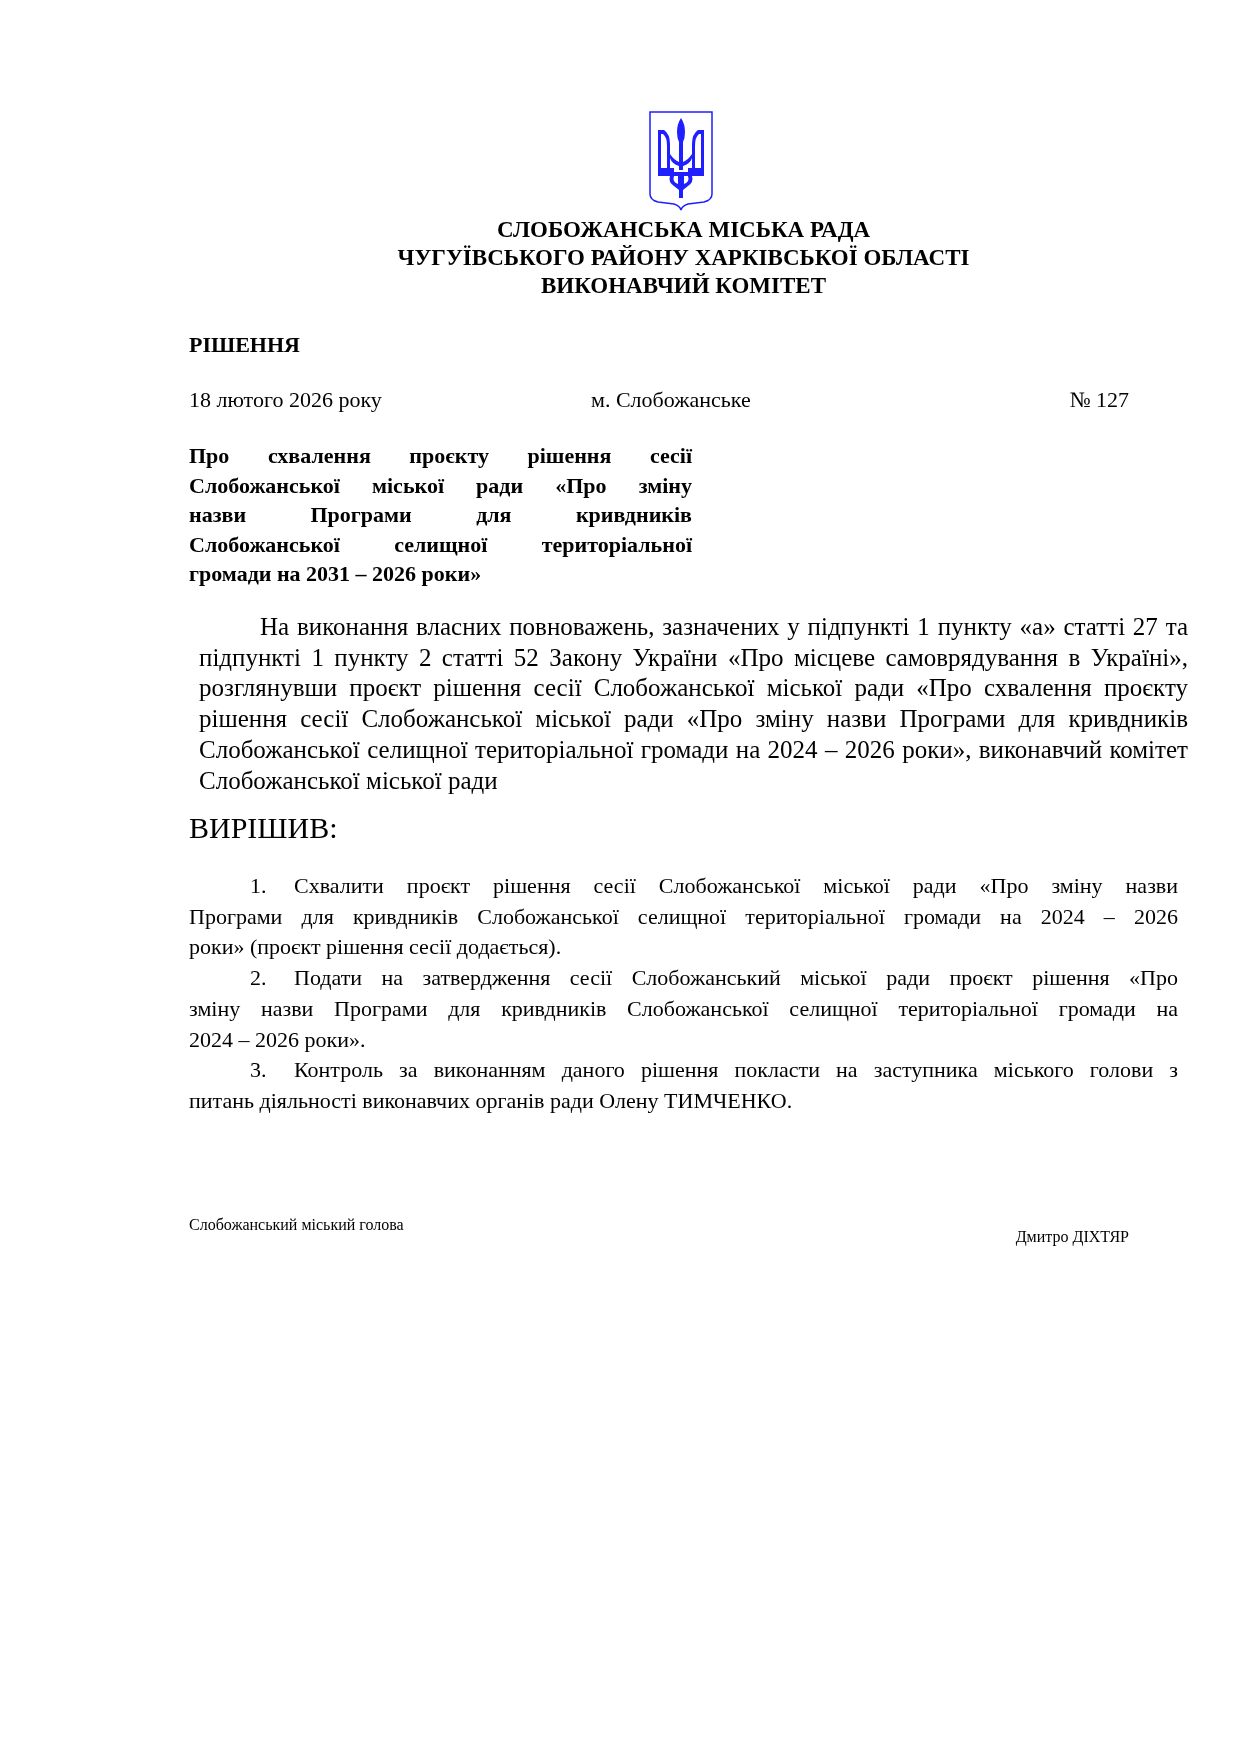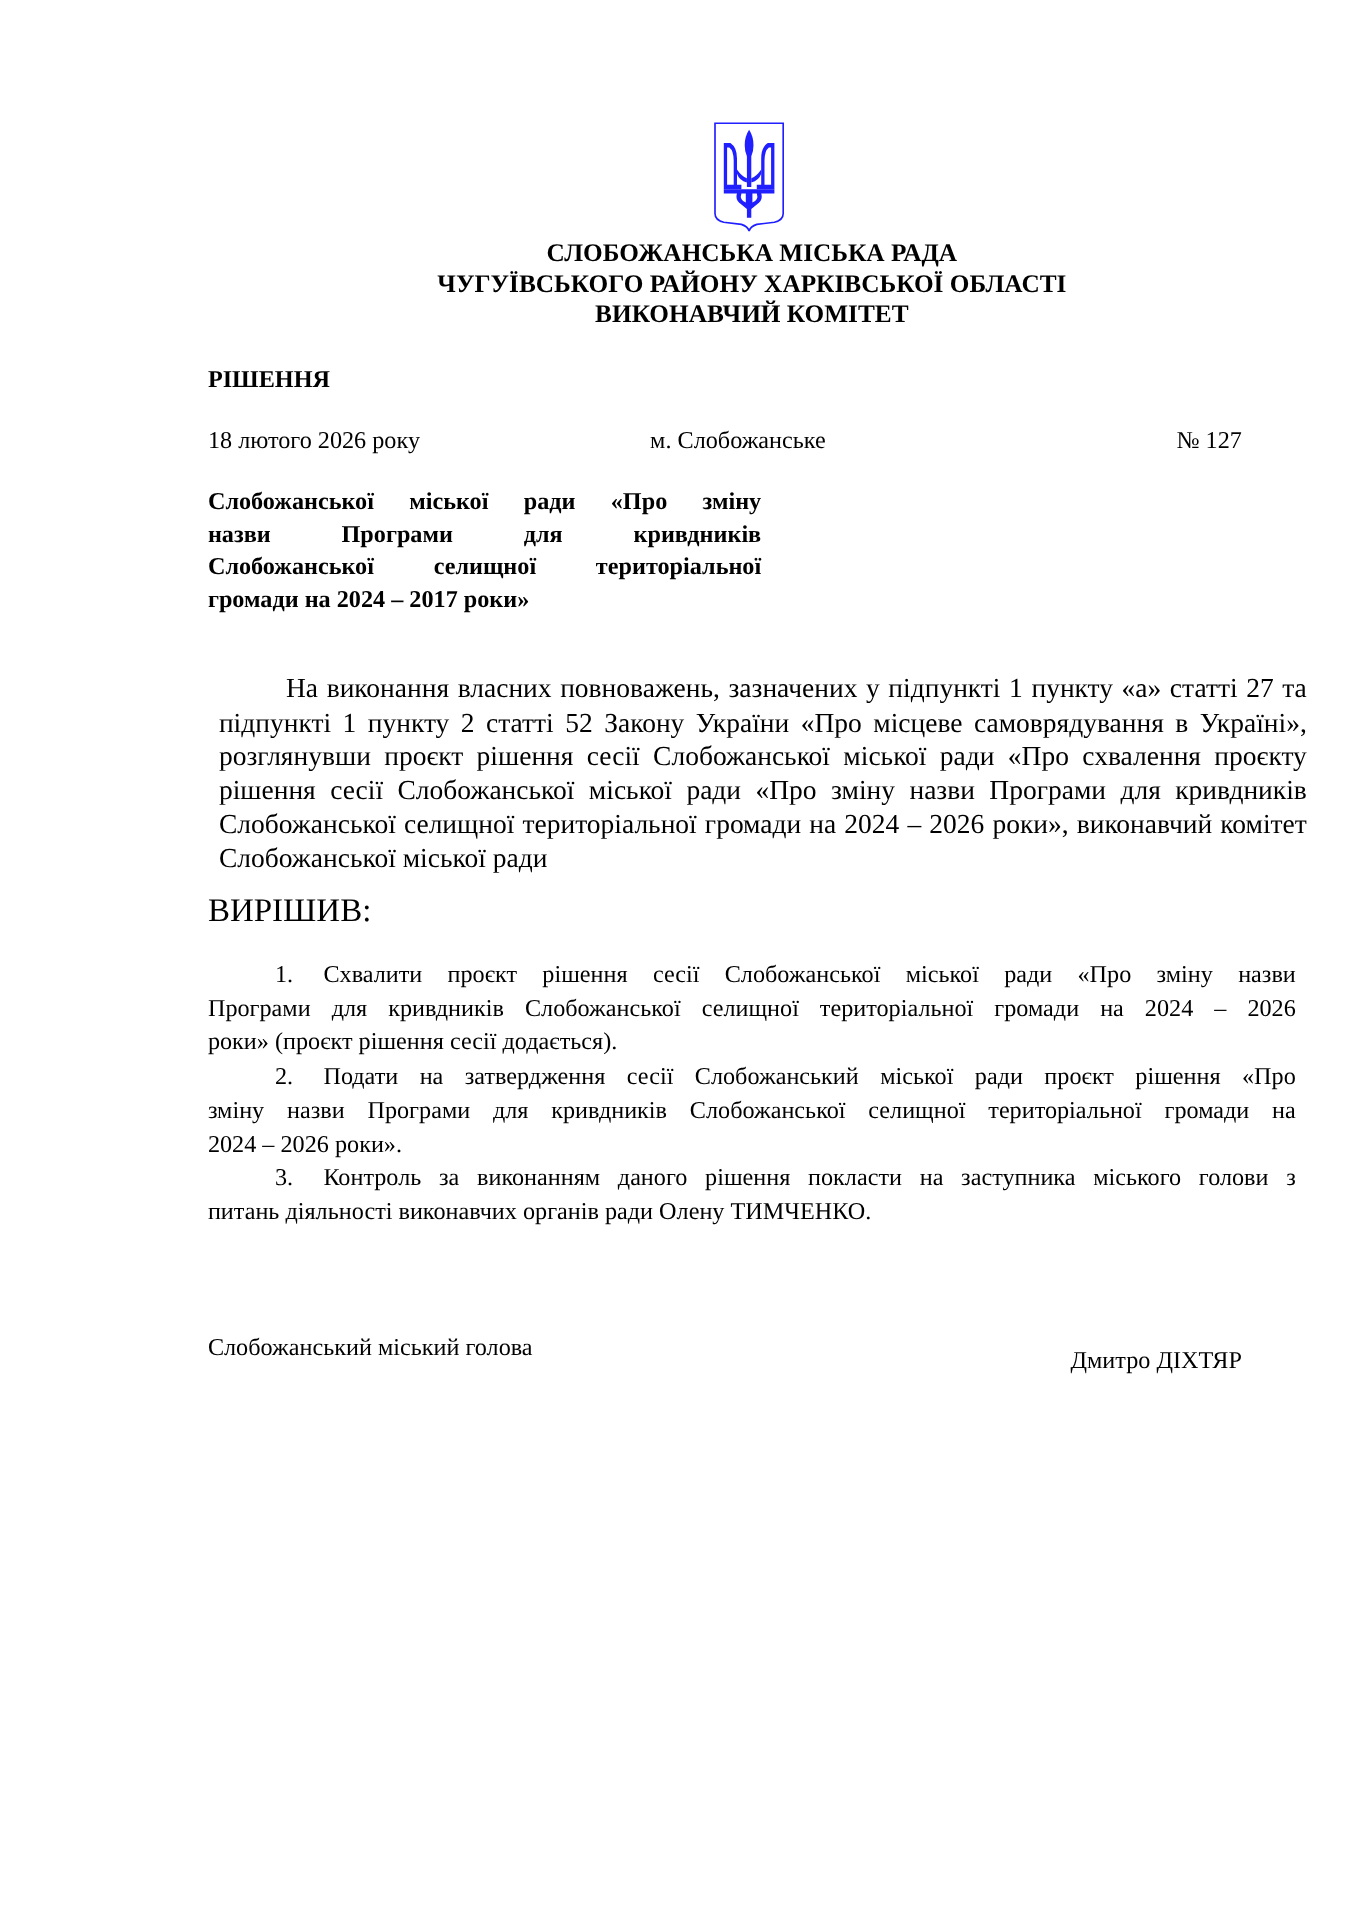--- a/index.html
+++ b/index.html
@@ -118,21 +118,21 @@
   }
   .item-num {
     display: inline-block;
     width: 44px;
   }
   .signature {
     position: absolute;
     left: 177px;
     width: 940px;
     top: 1211px;
-    font-size: 22px;
+    font-size: 16px;
     line-height: 28px;
     height: 28px;
   }
   .signature .position { position: absolute; left: 0; white-space: nowrap; }
   .signature .name { position: absolute; right: 0; white-space: nowrap; margin-top: 12px; }
 </style>
 </head>
 <body>
 
 <div class="page">
@@ -164,24 +164,25 @@
 
   <div class="decision-word">РІШЕННЯ</div>
 
   <div class="date-row">
     <span class="date">18 лютого 2026 року</span>
     <span class="city">м. Слобожанське</span>
     <span class="number">№ 127</span>
   </div>
 
   <div class="title-block">
+    <span class="ln">Про схвалення проєкту рішення сесії</span>
     <span class="ln">Слобожанської міської ради «Про зміну</span>
     <span class="ln">назви Програми для кривдників</span>
     <span class="ln">Слобожанської селищної територіальної</span>
-    <span class="ln last">громади на 2024 – 2017 роки»</span>
+    <span class="ln last">громади на 2031 – 2026 роки»</span>
   </div>
 
   <div class="body-para">
     <span class="ln indent">На виконання власних повноважень, зазначених у підпункті 1 пункту «а» статті 27 та</span>
     <span class="ln">підпункті 1 пункту 2 статті 52 Закону України «Про місцеве самоврядування в Україні»,</span>
     <span class="ln">розглянувши проєкт рішення сесії Слобожанської міської ради «Про схвалення проєкту</span>
     <span class="ln">рішення сесії Слобожанської міської ради «Про зміну назви Програми для кривдників</span>
     <span class="ln">Слобожанської селищної територіальної громади на 2024 – 2026 роки», виконавчий комітет</span>
     <span class="ln last">Слобожанської міської ради</span>
   </div>

